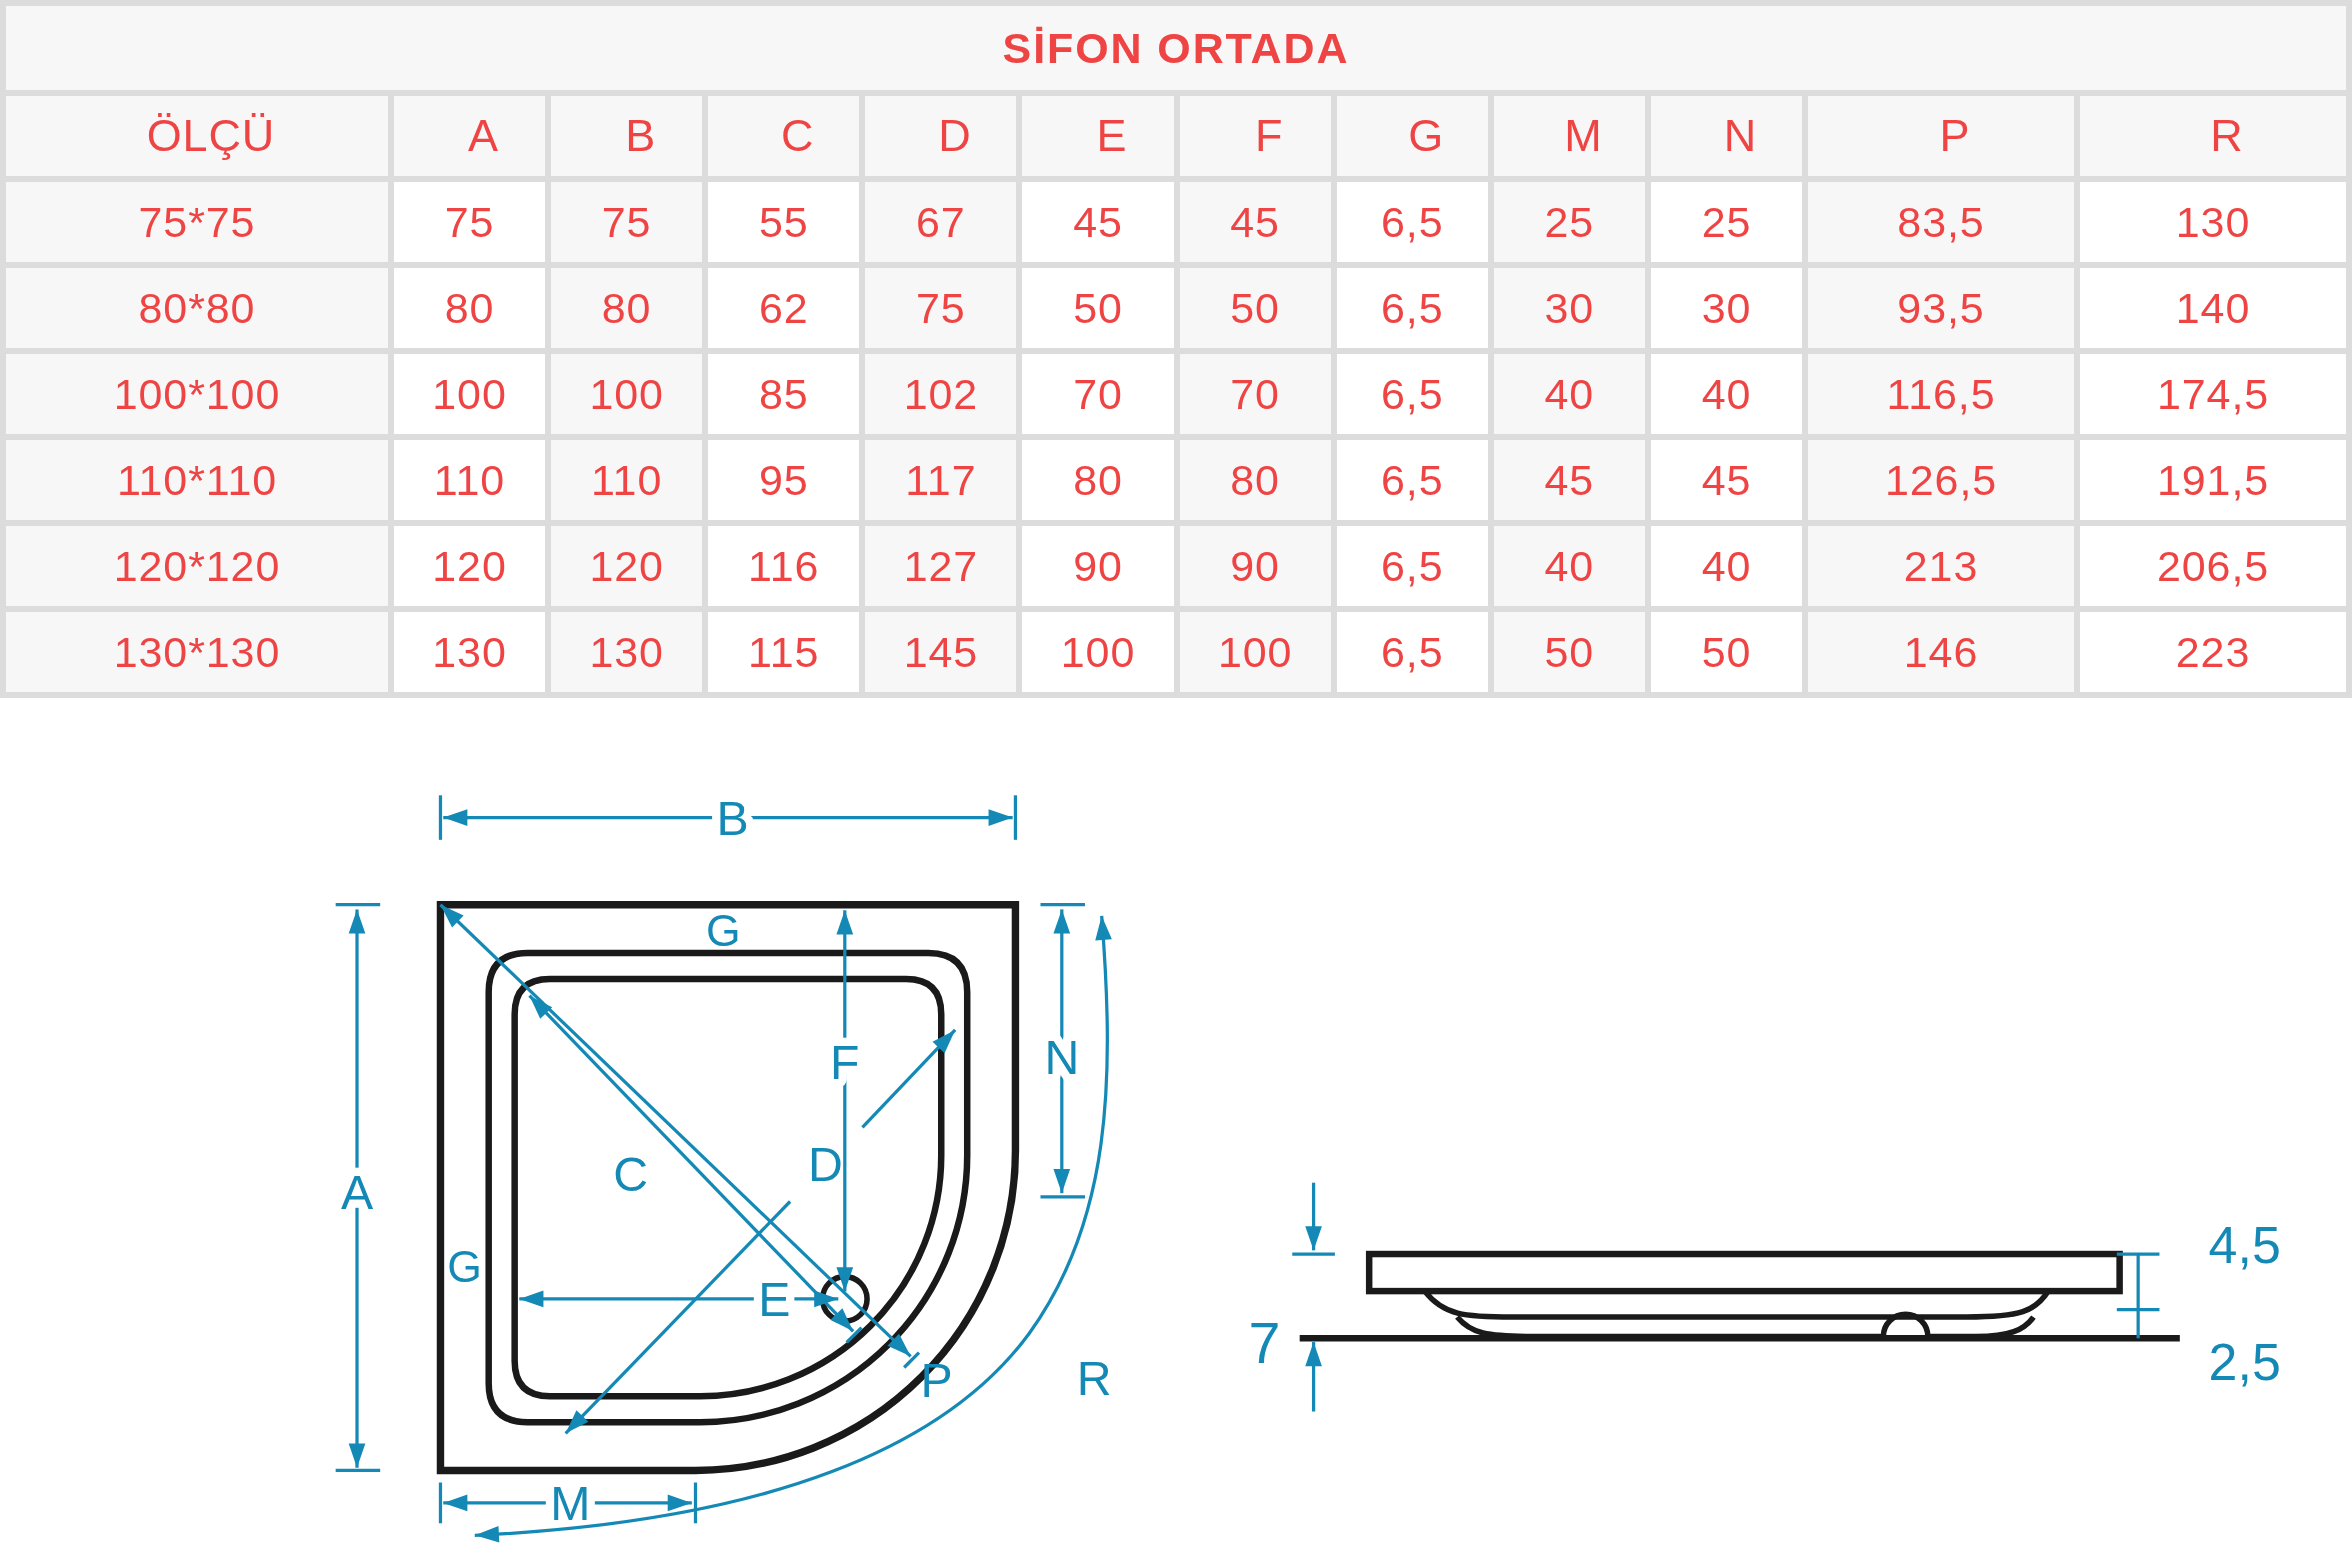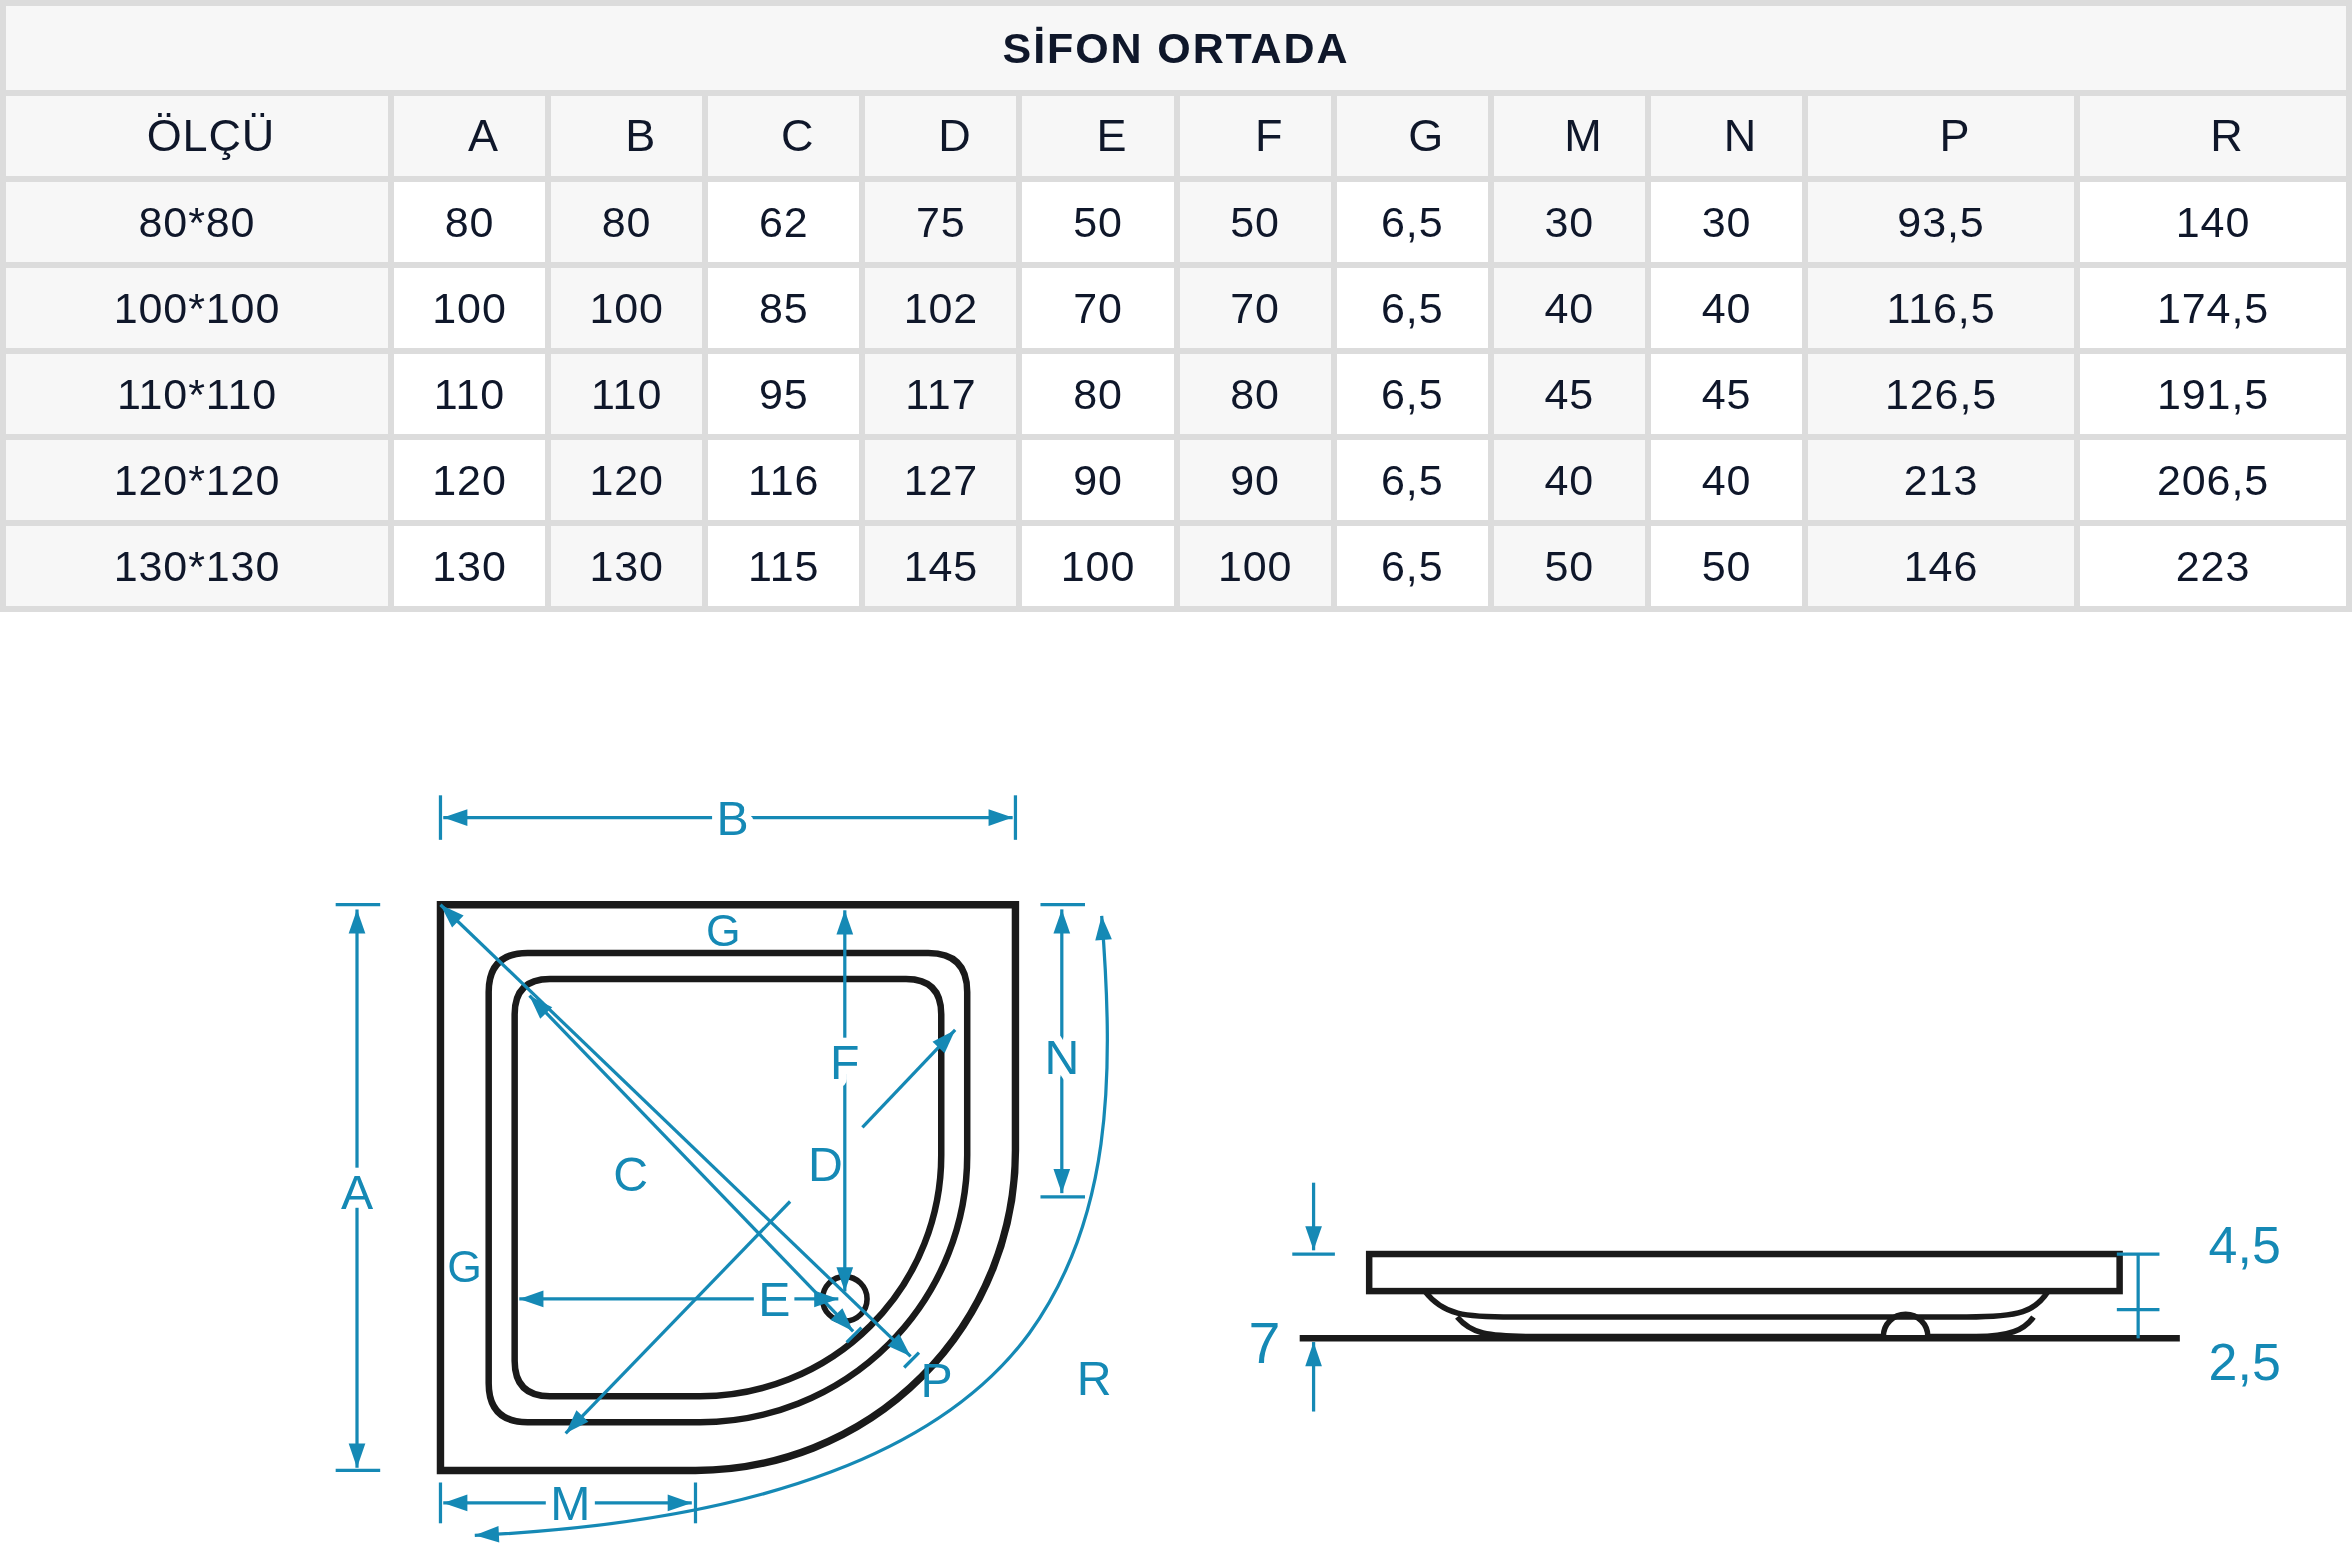--- a/index.html
+++ b/index.html
@@ -1,17 +1,17 @@
 <!DOCTYPE html>
 <html style="font-size:15px"><head>
 <meta charset="utf-8">
 <style>
   html,body{margin:0;padding:0;background:#ffffff;}
   #page{position:relative;width:2352px;height:1568px;background:#fff;overflow:hidden;
-        font-family:"Liberation Sans", sans-serif;color:#0f172a;text-decoration:underline;}
+        font-family:"Liberation Sans", sans-serif;color:#ef4444;text-decoration:underline;}
   
   #spec-table-wrap{position:absolute;left:0;top:0;width:2352px;}
   table.spec{width:100%;border-collapse:separate;border-spacing:6.5px;background:#dcdcdc;table-layout:fixed;}
   table.spec td,table.spec th{height:78px;text-align:center;vertical-align:middle;
         font-size:43px;font-weight:300;letter-spacing:0.9px;background:#fff;}
   table.spec tr.title-row td{height:82px;font-weight:700;font-size:43px;letter-spacing:1.9px;background:#f7f7f7;}
   table.spec th{background:#f7f7f7;font-size:45px;padding-left:29px;}
   table.spec tbody td:nth-child(odd){background:#f7f7f7;}
   table.spec tbody td:nth-child(even){background:#ffffff;}
   col.c-olcu{width:16.3%;} col.c-std{width:6.45%;} col.c-wide{width:11.35%;}
@@ -59,20 +59,34 @@
             <th>F</th>
             <th>G</th>
             <th>M</th>
             <th>N</th>
             <th>P</th>
             <th>R</th>
           </tr>
       </thead>
       <tbody>
           <tr>
+            <td>75*75</td>
+            <td>75</td>
+            <td>75</td>
+            <td>55</td>
+            <td>67</td>
+            <td>45</td>
+            <td>45</td>
+            <td>6,5</td>
+            <td>25</td>
+            <td>25</td>
+            <td>83,5</td>
+            <td>130</td>
+          </tr>
+          <tr>
             <td>80*80</td>
             <td>80</td>
             <td>80</td>
             <td>62</td>
             <td>75</td>
             <td>50</td>
             <td>50</td>
             <td>6,5</td>
             <td>30</td>
             <td>30</td>

